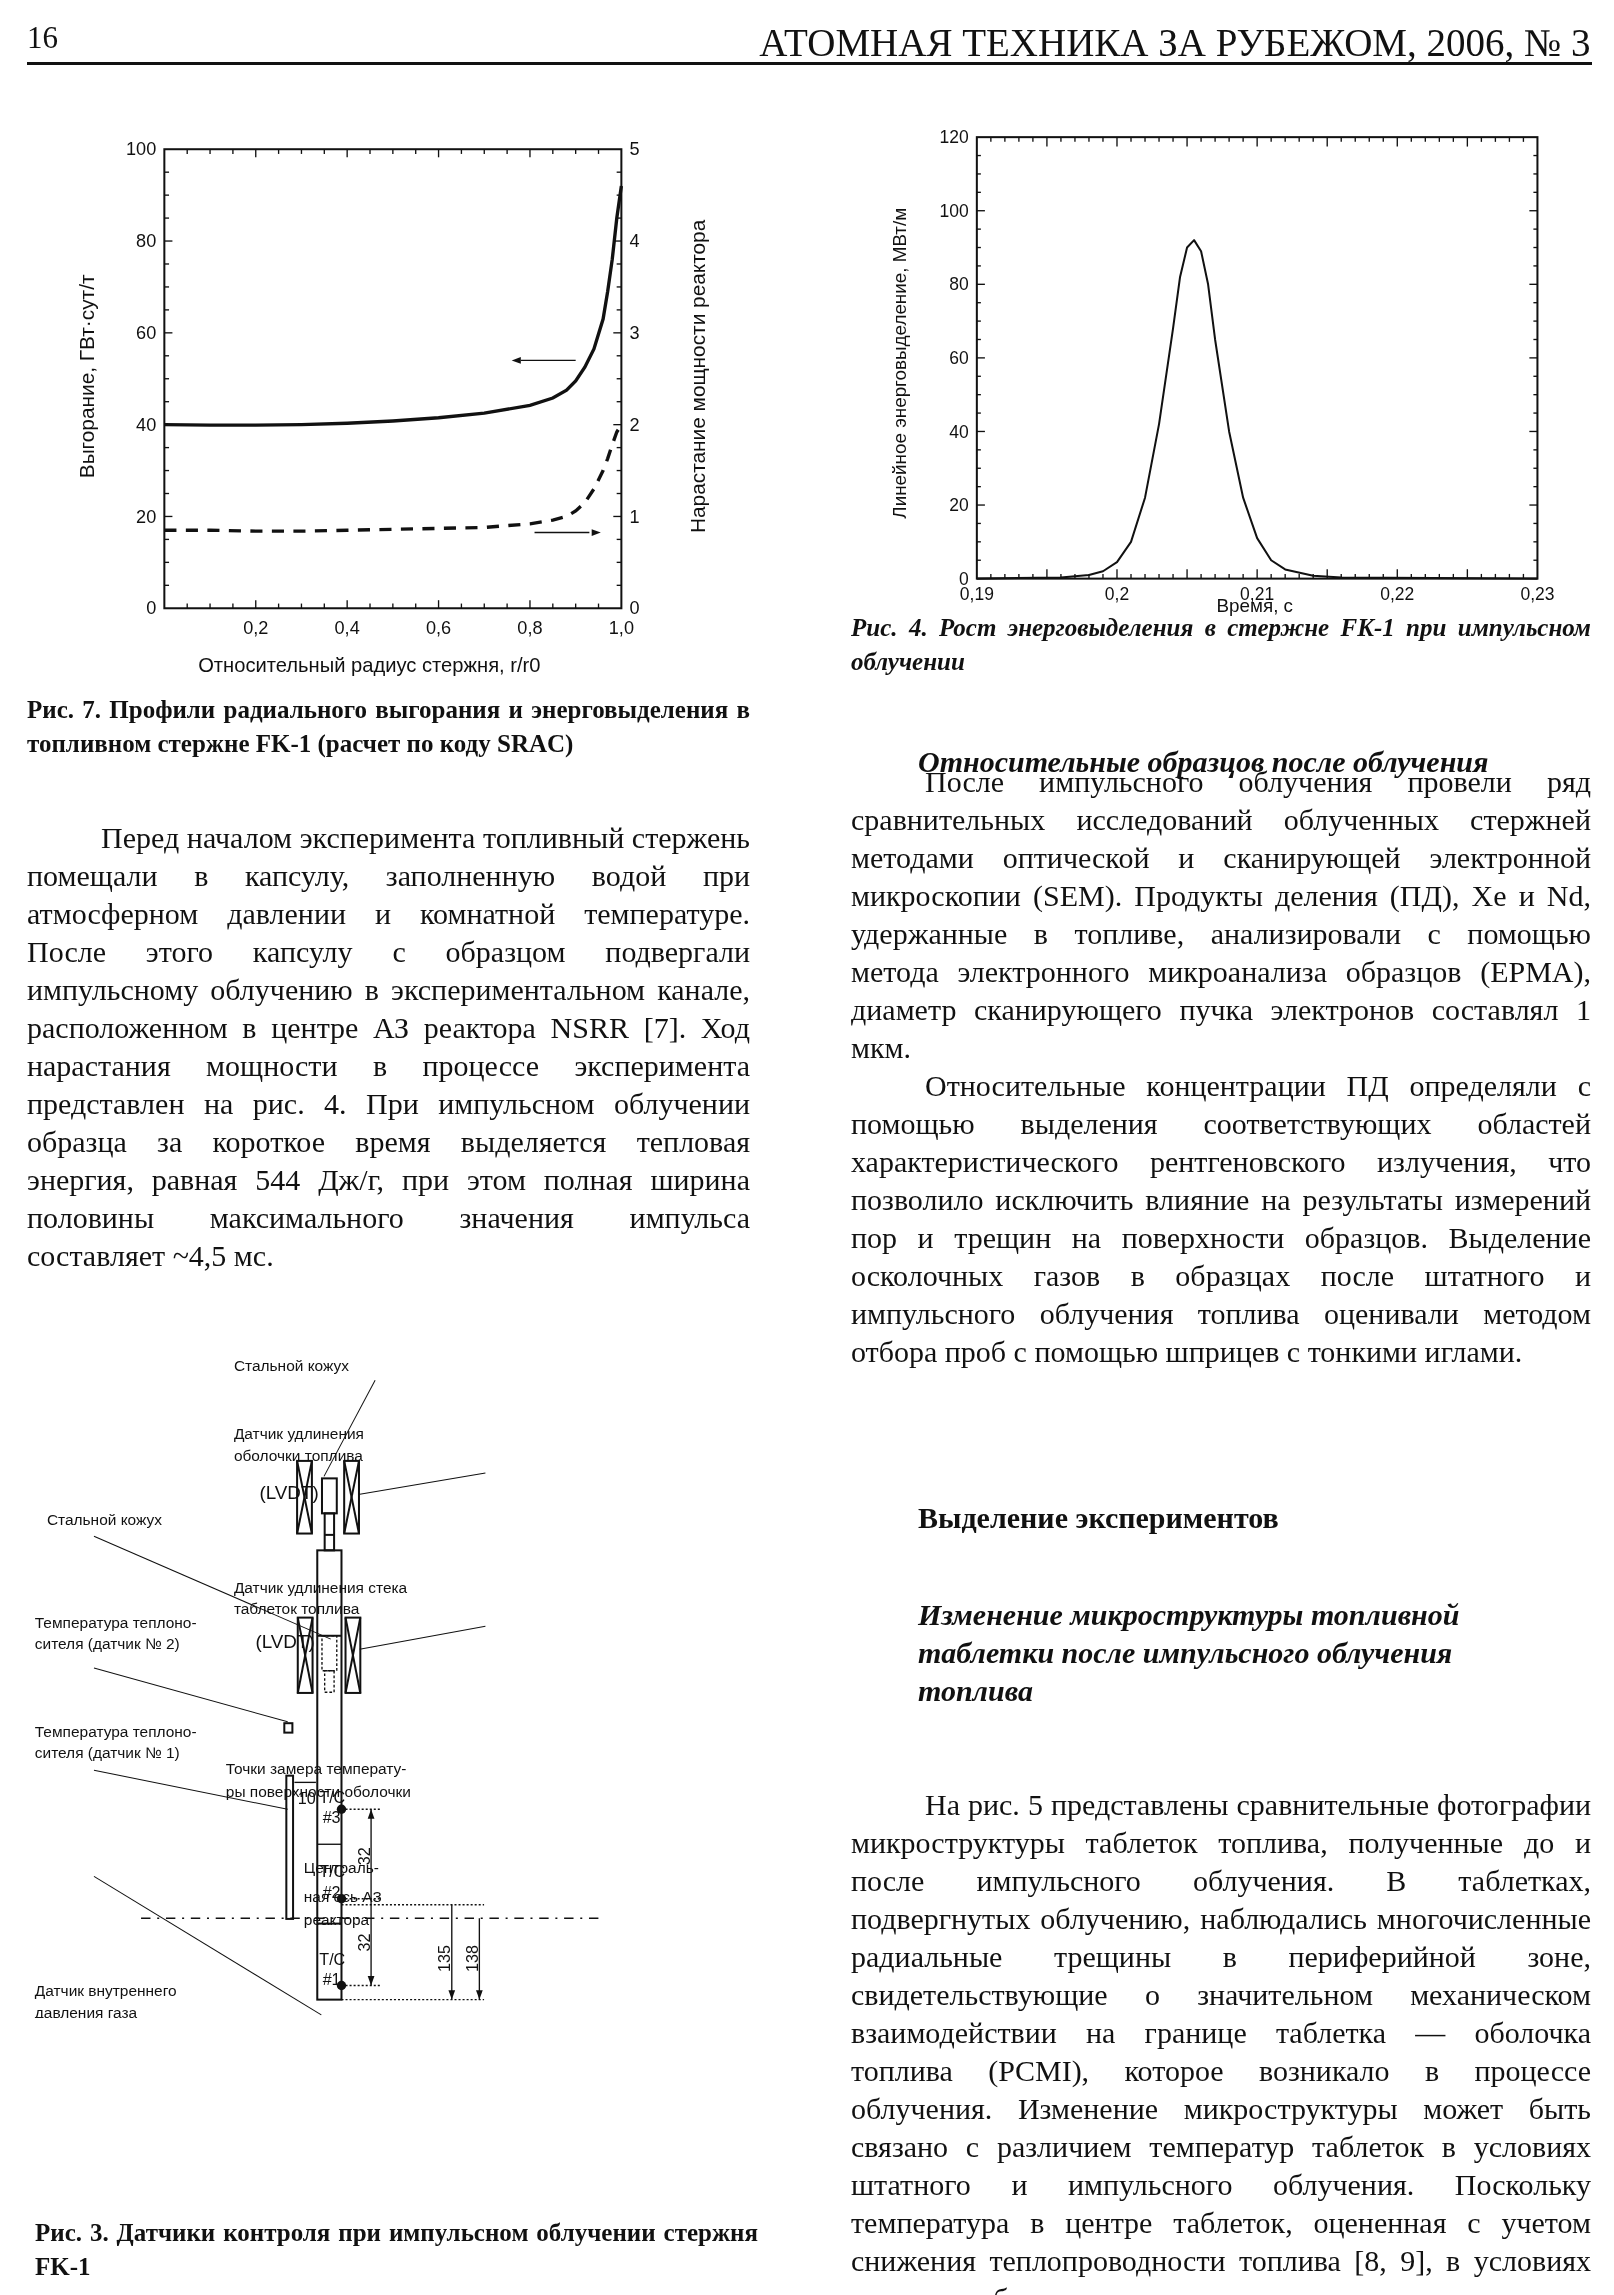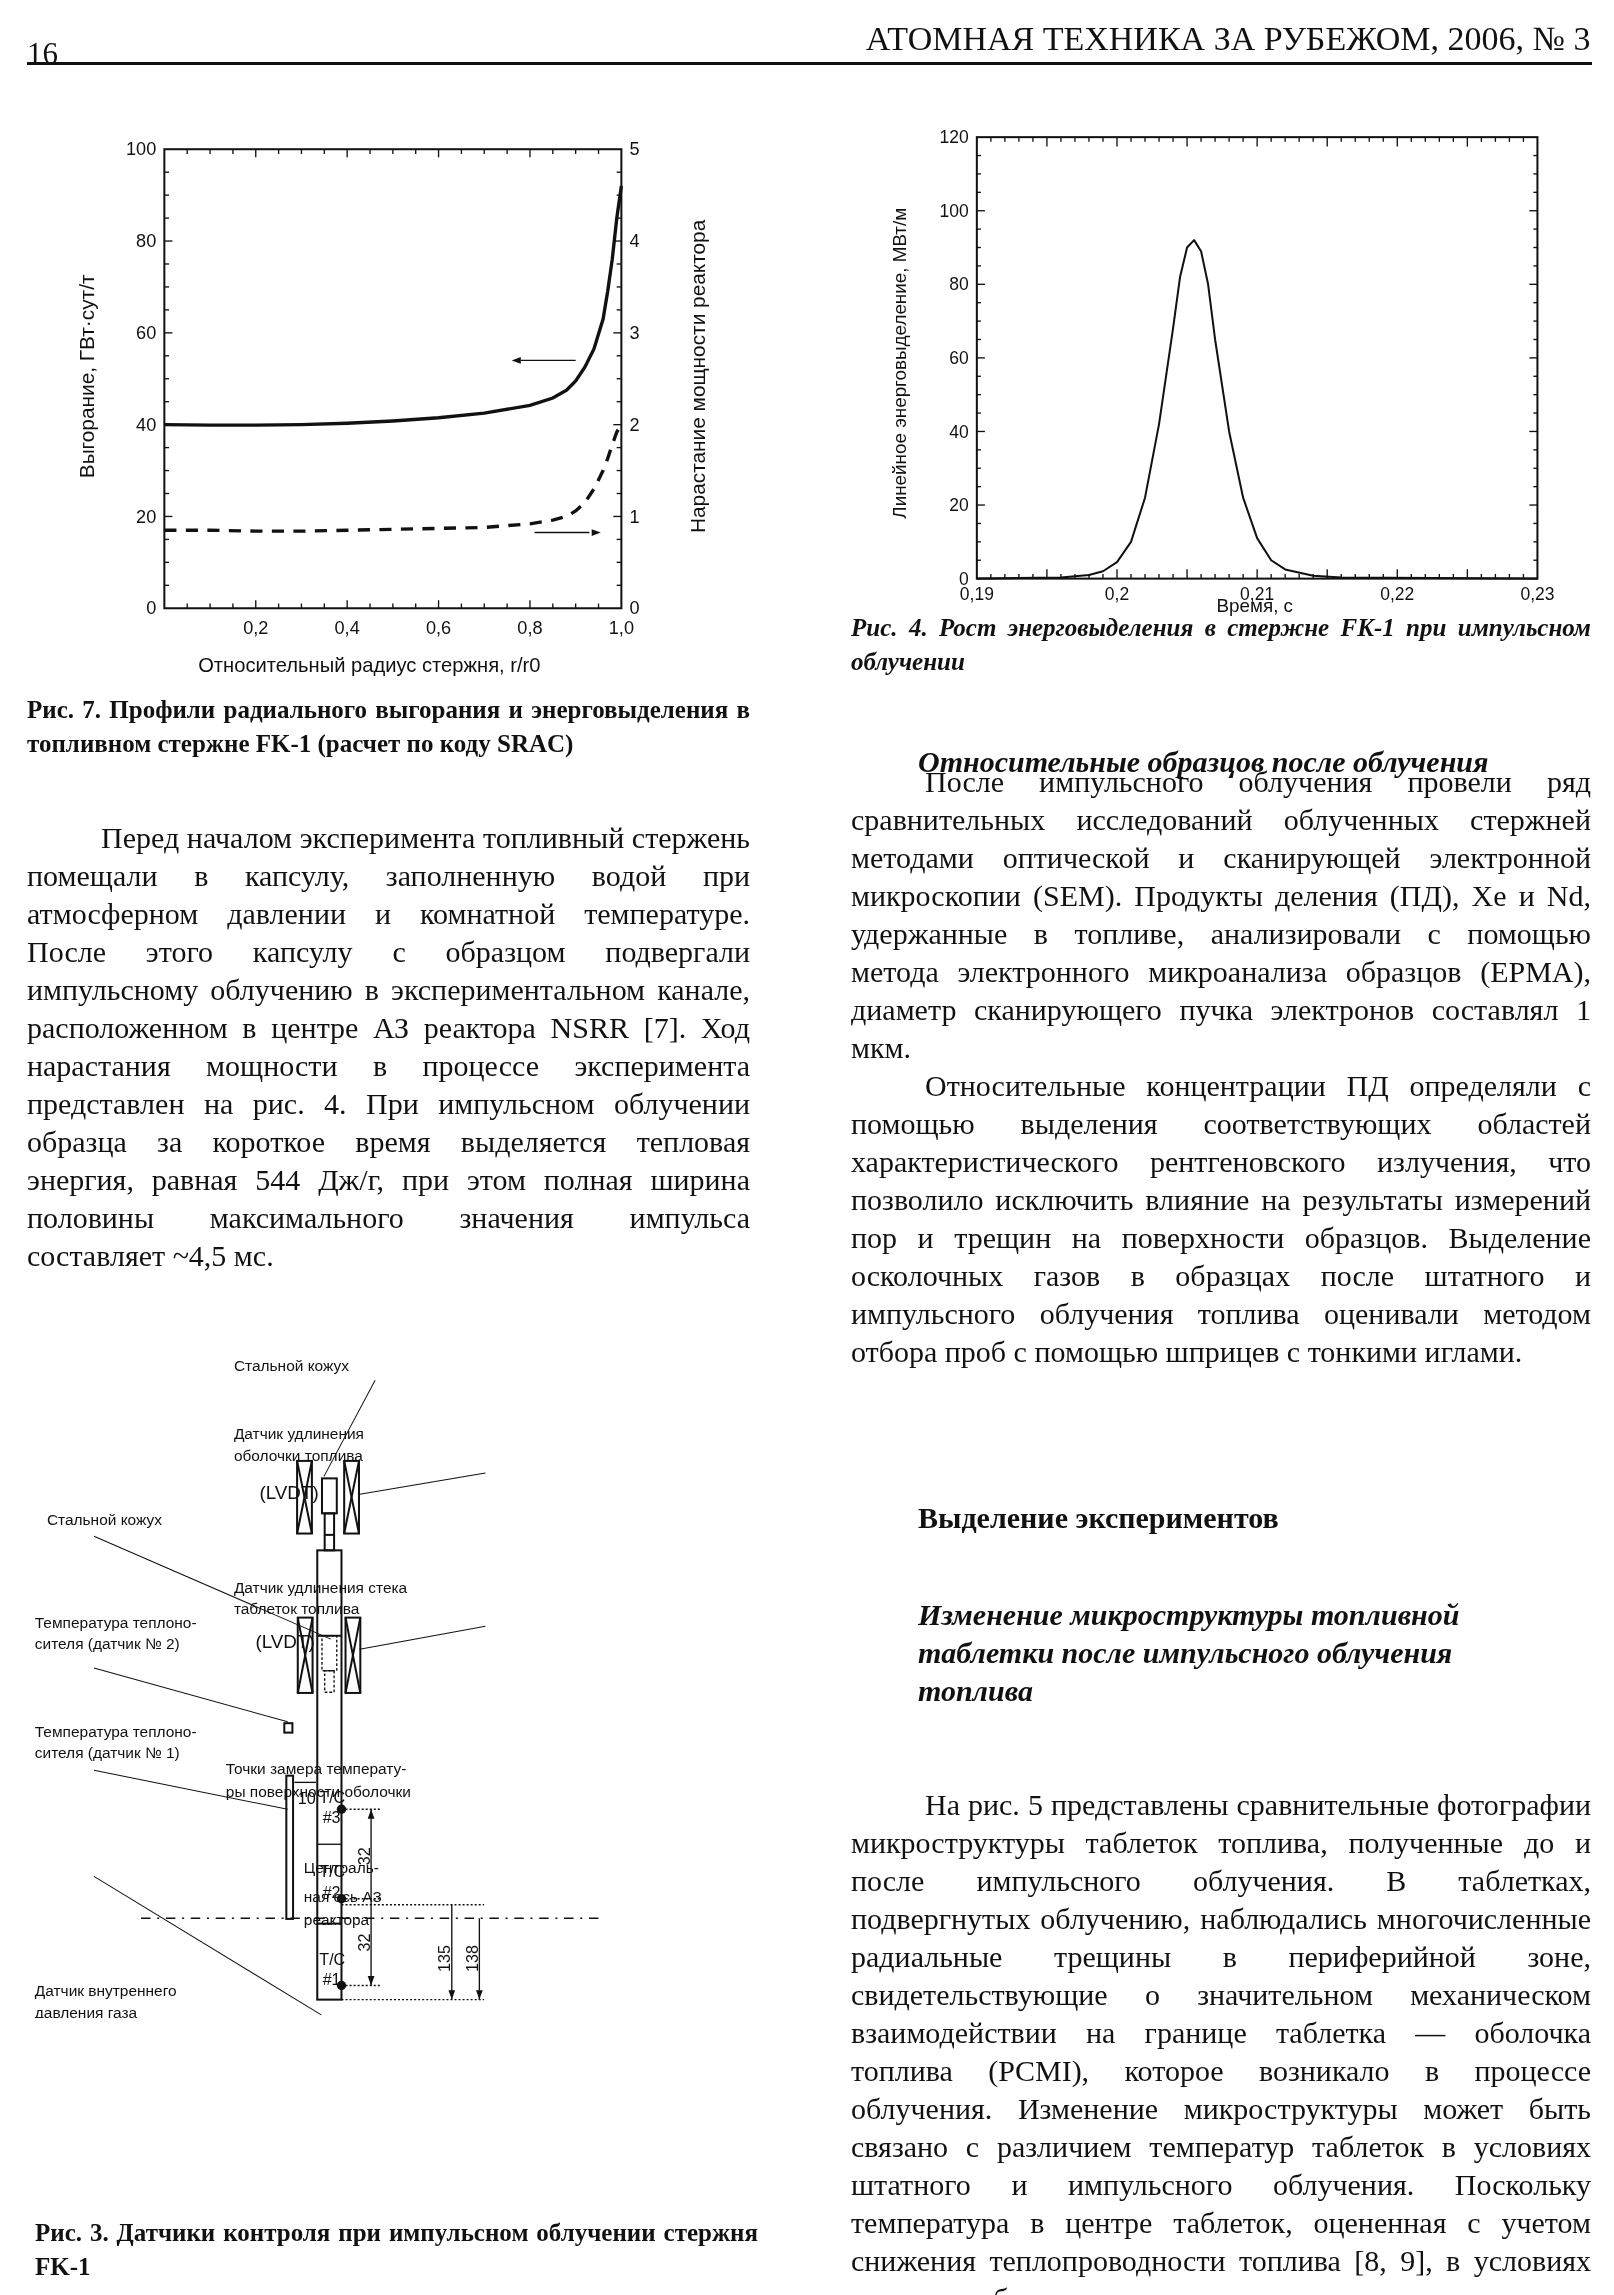--- a/index.html
+++ b/index.html
@@ -1,19 +1,19 @@
 <!DOCTYPE html>
 <html style="font-size:10.8px"><head>
 <meta charset="utf-8">
 <style>
   html,body{margin:0;padding:0;background:#fff;}
   body{width:1614px;height:2295px;position:relative;overflow:hidden;color:#111;font-family:"Liberation Serif",serif;}
   .abs{position:absolute;}
-  .hdr-num{left:27px;top:36px;font-size:31px;}
-  .hdr-title{right:23.5px;top:20px;font-size:34px;letter-spacing:0px;text-align:center;}
+  .hdr-num{left:27px;top:20px;font-size:31px;}
+  .hdr-title{right:23.5px;top:20px;font-size:39px;letter-spacing:0px;text-align:center;}
   .hdr-rule{left:27px;top:62px;width:1565px;height:3.4px;background:#111;}
   .cap{font-weight:bold;font-size:25px;line-height:34px;text-align:justify;}
   .body-text{font-size:30px;line-height:38px;text-align:justify;}
   .body-text p{margin:0;text-indent:74px;}
   .h-italic{font-style:italic;font-weight:bold;font-size:30px;line-height:38px;}
   .h-bold{font-weight:bold;font-size:30px;}
   svg text{font-family:"Liberation Sans",sans-serif;fill:#111;}
 </style>
 </head>
 <body>

